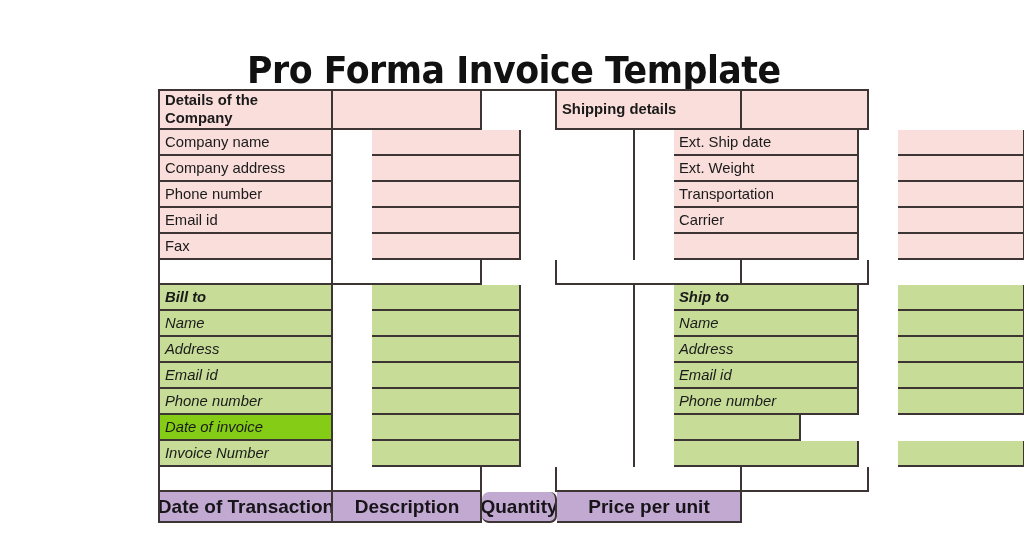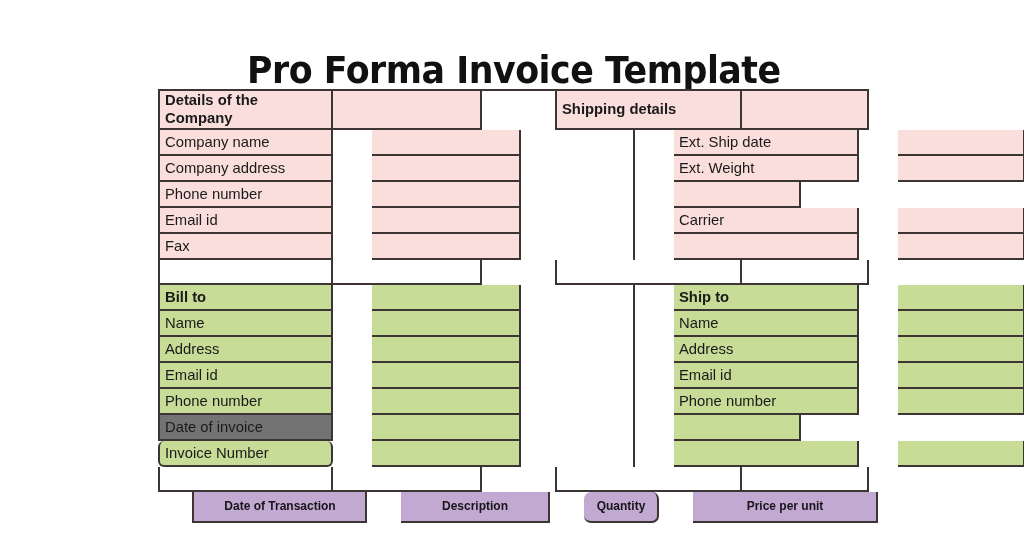--- a/index.html
+++ b/index.html
@@ -84,21 +84,21 @@
 
   
   .c1 { width: 175px; flex: 0 0 175px; }
   .c2 { width: 149px; flex: 0 0 149px; }
   .cgap { width: 75px; flex: 0 0 75px; }
   .c4 { width: 185px; flex: 0 0 185px; }
   .c5 { width: 127px; flex: 0 0 127px; }
 
   
   .pink  { background: #f9dedb; }
-  .green { background: #c6dc97; }
+  .green { background: #c6dc97; font-style: italic; }
   .purple{ background: #c2a9d1; }
   .white { background: #ffffff; }
 
   
   .cgap.white {
     background: #ffffff;
     border-right: 2px solid #3d3434;
     border-bottom: none;
   }
   .cgap.nobottom { border-bottom: none; }
@@ -111,23 +111,22 @@
   .cell.wrap {
     white-space: normal;
     align-items: center;
     line-height: 1.25;
   }
 
   .center { justify-content: center; text-align: center; }
 
   .purple .cell, .cell.purple {
     font-weight: bold;
-    font-size: 12px;
+    font-size: 19px;
     color: #17141a;
-    margin-left: 34px;
   }
 </style>
 </head>
 <body>
 
 <div id="sheet">
 
   <div id="title-row">
     <span id="title-text">Pro Forma Invoice Template</span>
   </div>
@@ -155,20 +154,21 @@
       <div class="cell c2 pink" style="background-color: rgb(249, 222, 219); border-right-color: rgb(61, 52, 52); border-bottom-color: rgb(61, 52, 52);"></div>
       <div class="cell cgap white nobottom" style="border-right-color: rgb(61, 52, 52); background-color: rgb(255, 255, 255);"></div>
       <div class="cell c4 pink" style="background-color: rgb(249, 222, 219); border-right-color: rgb(61, 52, 52); border-bottom-color: rgb(61, 52, 52);">Ext. Weight</div>
       <div class="cell c5 pink" style="background-color: rgb(249, 222, 219); border-right-color: rgb(61, 52, 52); border-bottom-color: rgb(61, 52, 52);"></div>
     </div>
 
     <div class="row r-std">
       <div class="cell c1 pink" style="background-color: rgb(249, 222, 219); border-right-color: rgb(61, 52, 52); border-bottom-color: rgb(61, 52, 52); border-left-color: rgb(61, 52, 52);">Phone number</div>
       <div class="cell c2 pink" style="background-color: rgb(249, 222, 219); border-right-color: rgb(61, 52, 52); border-bottom-color: rgb(61, 52, 52);"></div>
       <div class="cell cgap white nobottom" style="border-right-color: rgb(61, 52, 52); background-color: rgb(255, 255, 255);"></div>
+      <div class="cell c4 pink" style="background-color: rgb(249, 222, 219); border-right-color: rgb(61, 52, 52); border-bottom-color: rgb(61, 52, 52);">Transportation</div>
       <div class="cell c5 pink" style="background-color: rgb(249, 222, 219); border-right-color: rgb(61, 52, 52); border-bottom-color: rgb(61, 52, 52);"></div>
     </div>
 
     <div class="row r-std">
       <div class="cell c1 pink" style="background-color: rgb(249, 222, 219); border-right-color: rgb(61, 52, 52); border-bottom-color: rgb(61, 52, 52); border-left-color: rgb(61, 52, 52);">Email id</div>
       <div class="cell c2 pink" style="background-color: rgb(249, 222, 219); border-right-color: rgb(61, 52, 52); border-bottom-color: rgb(61, 52, 52);"></div>
       <div class="cell cgap white nobottom" style="border-right-color: rgb(61, 52, 52); background-color: rgb(255, 255, 255);"></div>
       <div class="cell c4 pink" style="background-color: rgb(249, 222, 219); border-right-color: rgb(61, 52, 52); border-bottom-color: rgb(61, 52, 52);">Carrier</div>
       <div class="cell c5 pink" style="background-color: rgb(249, 222, 219); border-right-color: rgb(61, 52, 52); border-bottom-color: rgb(61, 52, 52);"></div>
     </div>
@@ -223,28 +223,28 @@
 
     <div class="row r-std">
       <div class="cell c1 green" style="background-color: rgb(198, 220, 151); border-right-color: rgb(61, 52, 52); border-bottom-color: rgb(61, 52, 52); border-left-color: rgb(61, 52, 52);">Phone number</div>
       <div class="cell c2 green" style="background-color: rgb(198, 220, 151); border-right-color: rgb(61, 52, 52); border-bottom-color: rgb(61, 52, 52);"></div>
       <div class="cell cgap white nobottom" style="border-right-color: rgb(61, 52, 52); background-color: rgb(255, 255, 255);"></div>
       <div class="cell c4 green" style="background-color: rgb(198, 220, 151); border-right-color: rgb(61, 52, 52); border-bottom-color: rgb(61, 52, 52);">Phone number</div>
       <div class="cell c5 green" style="background-color: rgb(198, 220, 151); border-right-color: rgb(61, 52, 52); border-bottom-color: rgb(61, 52, 52);"></div>
     </div>
 
     <div class="row r-std">
-      <div class="cell c1 green" style="background-color: #737373; border-right-color: rgb(61, 52, 52); border-bottom-color: rgb(61, 52, 52); border-left-color: rgb(61, 52, 52);">Date of invoice</div>
-      <div class="cell c2 green" style="background-color: rgb(198, 220, 151); border-right-color: rgb(61, 52, 52); border-bottom-color: rgb(61, 52, 52);"></div>
-      <div class="cell cgap white nobottom" style="border-right-color: rgb(61, 52, 52); background-color: rgb(255, 255, 255);"></div>
-      <div class="cell c5 green" style="background-color: rgb(198, 220, 151); border-right-color: rgb(61, 52, 52); border-bottom-color: rgb(61, 52, 52);"></div>
-    </div>
-
-    <div class="row r-std">
-      <div class="cell c1 green" style="background-color: rgb(198, 220, 151); border-right-color: rgb(61, 52, 52); border-bottom-color: rgb(61, 52, 52); border-left-color: rgb(61, 52, 52); border-radius: 6px;">Invoice Number</div>
+      <div class="cell c1 green" style="background-color: #84cc16; border-right-color: rgb(61, 52, 52); border-bottom-color: rgb(61, 52, 52); border-left-color: rgb(61, 52, 52);">Date of invoice</div>
+      <div class="cell c2 green" style="background-color: rgb(198, 220, 151); border-right-color: rgb(61, 52, 52); border-bottom-color: rgb(61, 52, 52);"></div>
+      <div class="cell cgap white nobottom" style="border-right-color: rgb(61, 52, 52); background-color: rgb(255, 255, 255);"></div>
+      <div class="cell c5 green" style="background-color: rgb(198, 220, 151); border-right-color: rgb(61, 52, 52); border-bottom-color: rgb(61, 52, 52);"></div>
+    </div>
+
+    <div class="row r-std">
+      <div class="cell c1 green" style="background-color: rgb(198, 220, 151); border-right-color: rgb(61, 52, 52); border-bottom-color: rgb(61, 52, 52); border-left-color: rgb(61, 52, 52);">Invoice Number</div>
       <div class="cell c2 green" style="background-color: rgb(198, 220, 151); border-right-color: rgb(61, 52, 52); border-bottom-color: rgb(61, 52, 52);"></div>
       <div class="cell cgap white nobottom" style="border-right-color: rgb(61, 52, 52); background-color: rgb(255, 255, 255);"></div>
       <div class="cell c4 green" style="background-color: rgb(198, 220, 151); border-right-color: rgb(61, 52, 52); border-bottom-color: rgb(61, 52, 52);"></div>
       <div class="cell c5 green" style="background-color: rgb(198, 220, 151); border-right-color: rgb(61, 52, 52); border-bottom-color: rgb(61, 52, 52);"></div>
     </div>
 
     <div class="row r-blank">
       <div class="cell c1 white" style="border-right-color: rgb(61, 52, 52); border-bottom-color: rgb(61, 52, 52); border-left-color: rgb(61, 52, 52);"></div>
       <div class="cell c2 white" style="border-right-color: rgb(61, 52, 52); border-bottom-color: rgb(61, 52, 52);"></div>
       <div class="cell cgap white nobottom" style="border-right-color: rgb(61, 52, 52); background-color: rgb(255, 255, 255);"></div>

